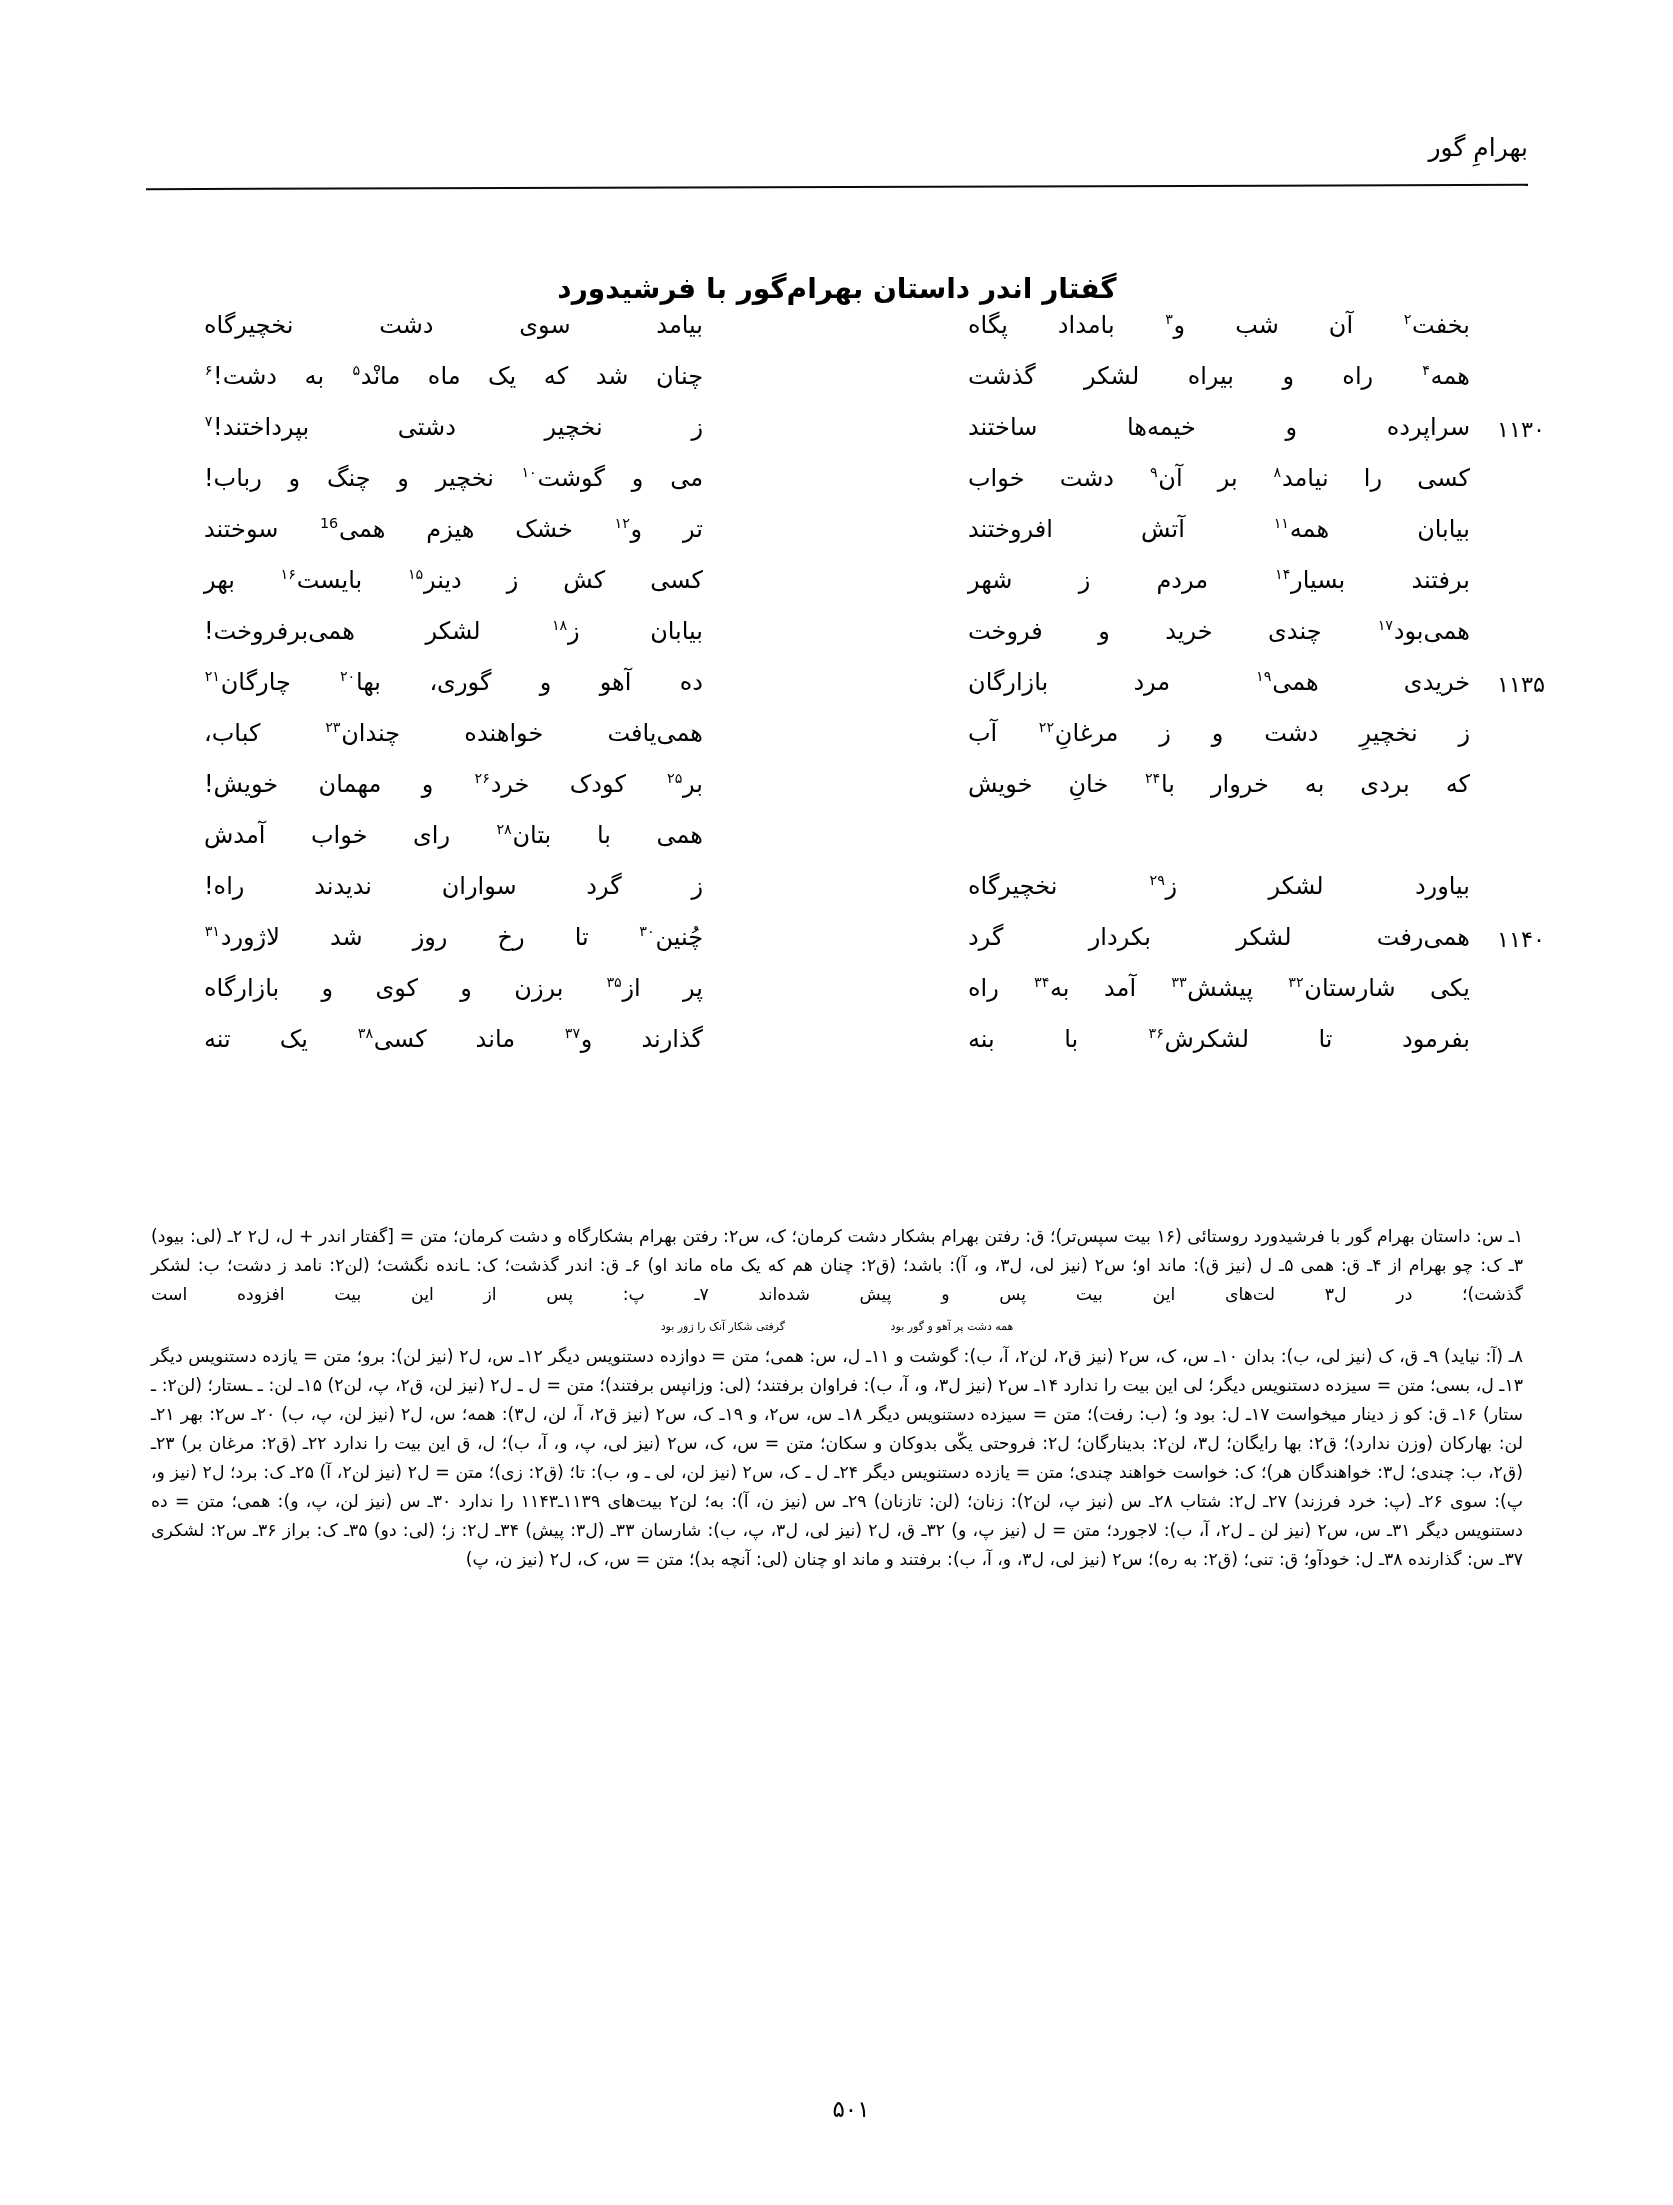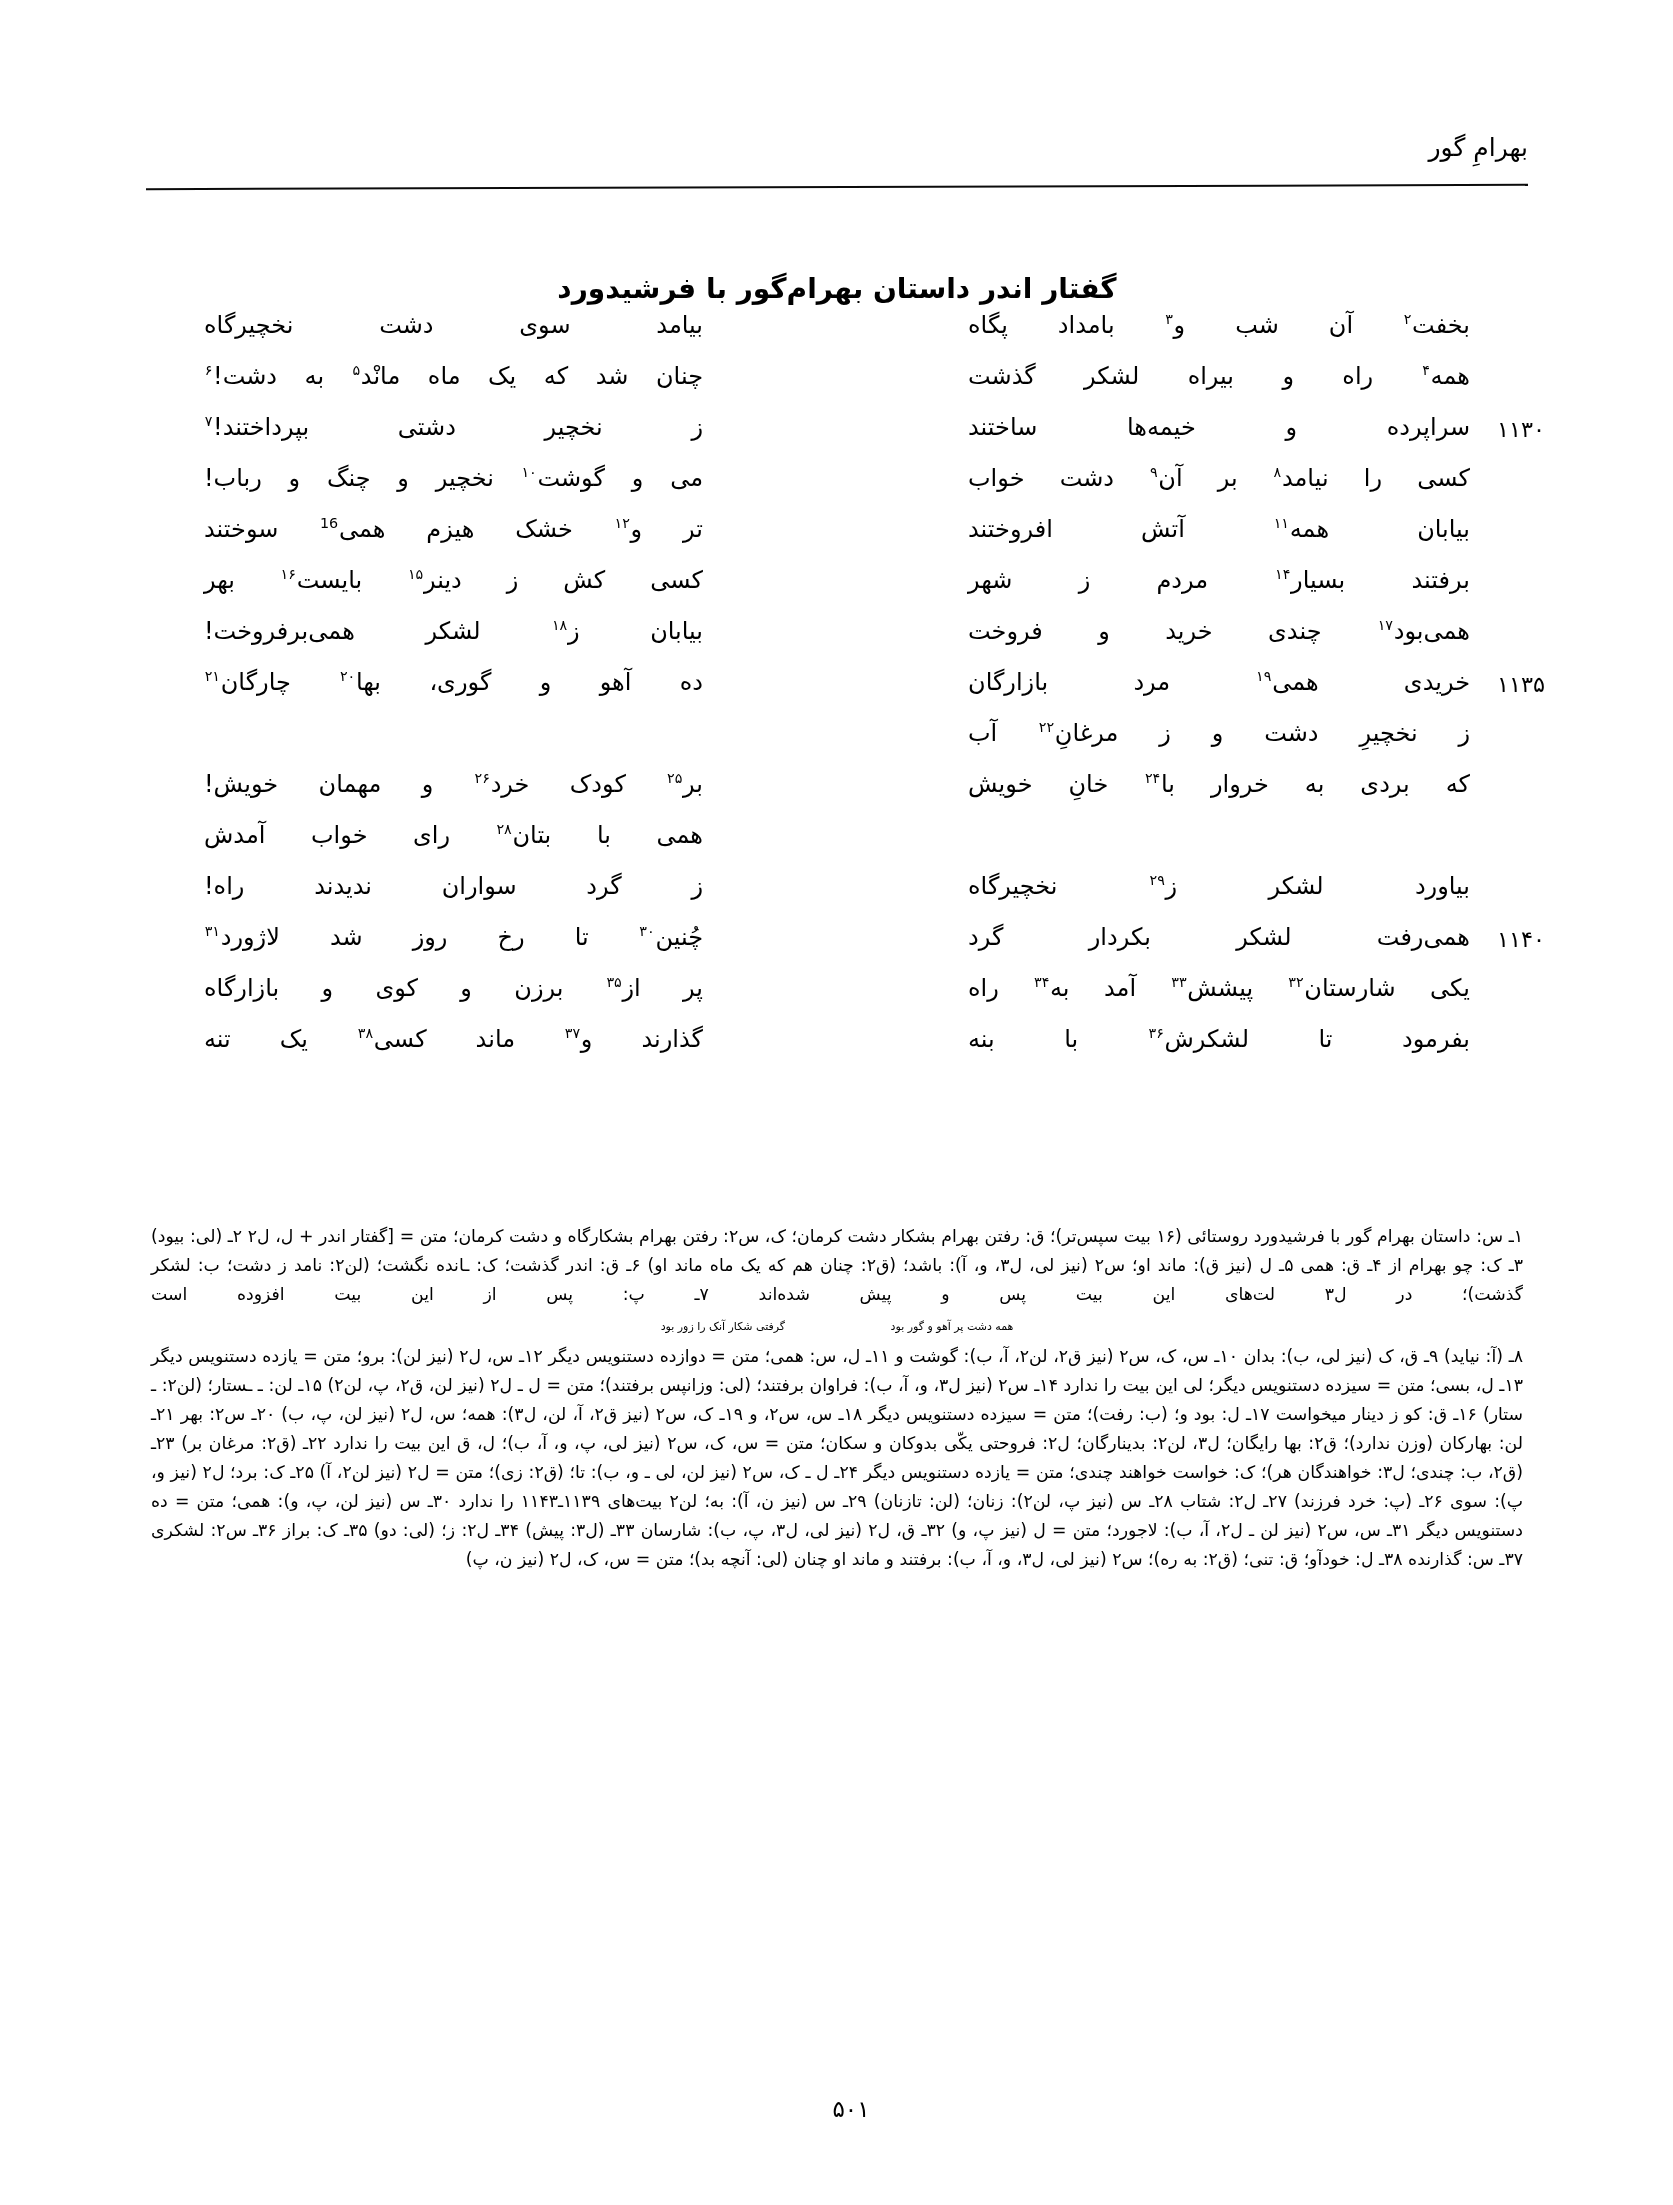--- a/index.html
+++ b/index.html
@@ -210,20 +210,21 @@
 
     <div class="couplet">
       <div class="vnum">۱۱۳۵</div>
       <div class="hemistich hem-right">خریدی همی<sup class="fn">۱۹</sup> مرد بازارگان</div>
       <div class="hemistich hem-left">ده آهو و گوری، بها<sup class="fn">۲۰</sup> چارگان<sup class="fn">۲۱</sup></div>
     </div>
 
     <div class="couplet">
       <div class="vnum"></div>
       <div class="hemistich hem-right">ز نخچیرِ دشت و ز مرغانِ<sup class="fn">۲۲</sup> آب</div>
+      <div class="hemistich hem-left">همی‌یافت خواهنده چندان<sup class="fn">۲۳</sup> کباب،</div>
     </div>
 
     <div class="couplet">
       <div class="vnum"></div>
       <div class="hemistich hem-right">که بردی به خروار با<sup class="fn">۲۴</sup> خانِ خویش</div>
       <div class="hemistich hem-left">بر<sup class="fn">۲۵</sup> کودک خرد<sup class="fn">۲۶</sup> و مهمان خویش!</div>
     </div>
 
     <div class="couplet">
       <div class="vnum"></div>

